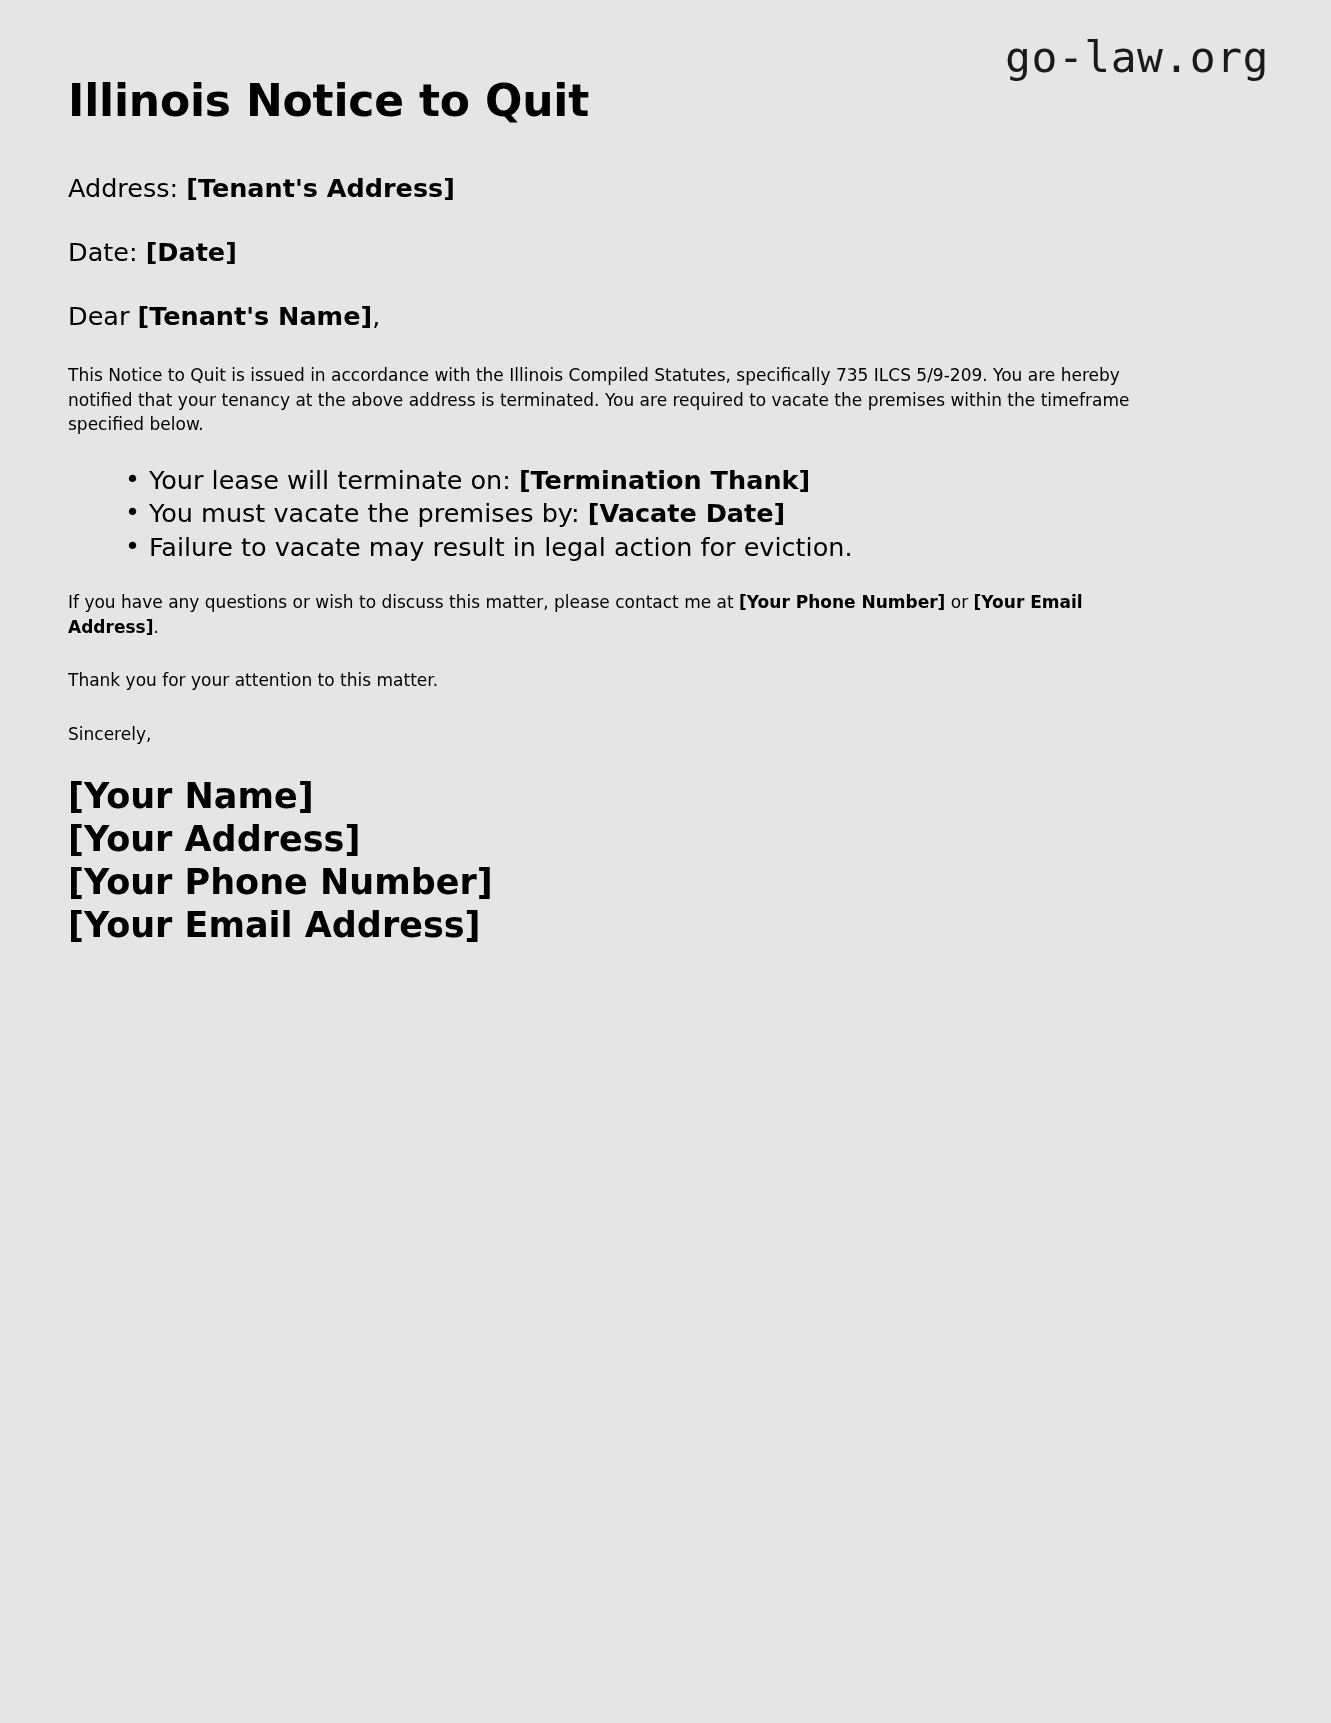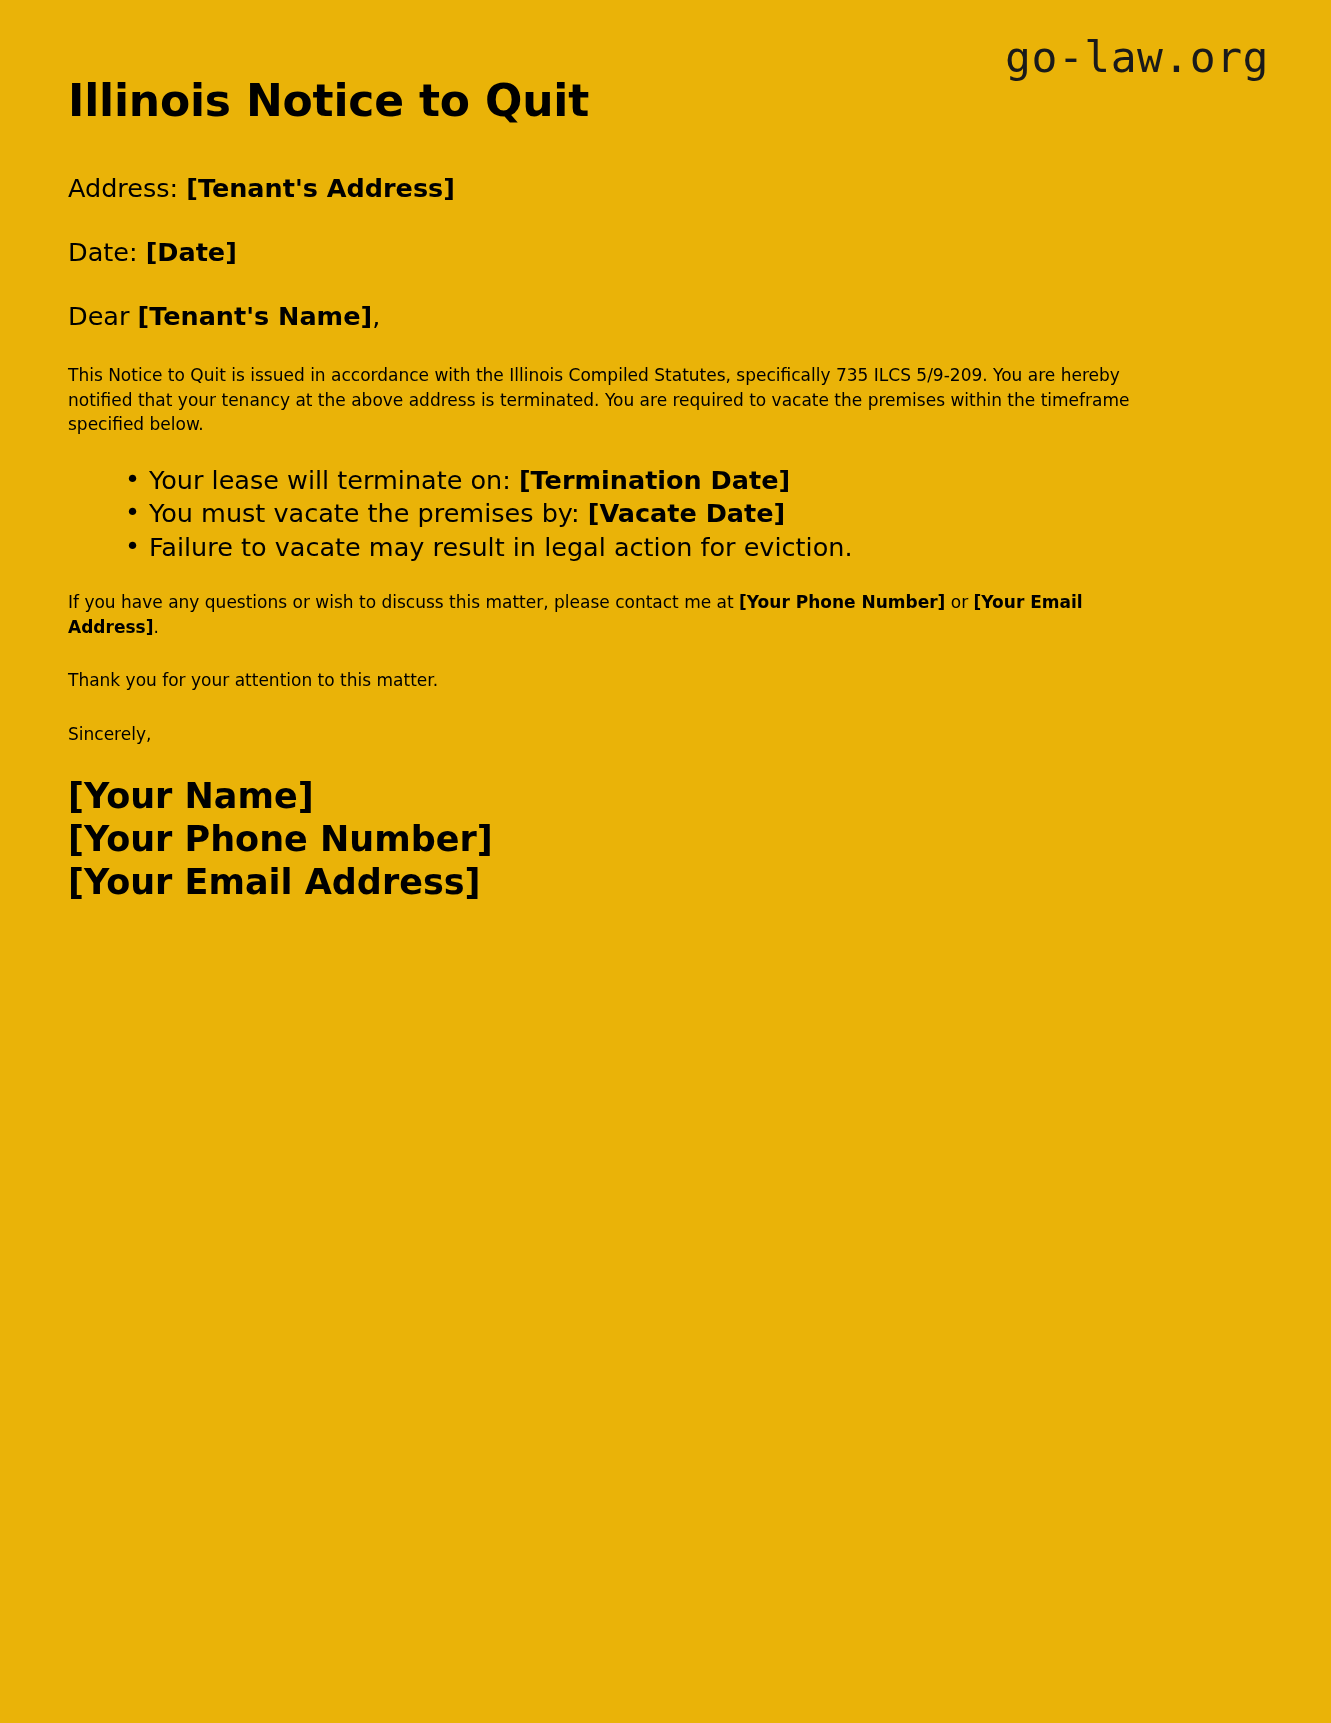--- a/index.html
+++ b/index.html
@@ -14,21 +14,21 @@
     font-family: "DejaVu Sans", "Liberation Sans", sans-serif;
     color: #000000;
     -webkit-font-smoothing: antialiased;
   }
   .page {
     position: relative;
     width: 1331px;
     height: 1723px;
     box-sizing: border-box;
     padding: 0;
-    background: #eab308;
+    background: #e5e5e5;
     overflow: hidden;
   }
   
   .brand {
     position: absolute;
     top: 36px;
     right: 62px;
     font-family: "DejaVu Sans Mono", "Liberation Mono", monospace;
     font-size: 43px;
     font-weight: 400;
@@ -113,31 +113,32 @@
     <p class="line"><span>Address: </span><b>[Tenant's Address]</b></p>
 
     <p class="line"><span>Date: </span><b>[Date]</b></p>
 
     <p class="line"><span>Dear </span><b>[Tenant's Name]</b><span>,</span></p>
 
     <p class="para">This Notice to Quit is issued in accordance with the Illinois Compiled Statutes, specifically 735 ILCS 5/9-209. You are hereby notified that your tenancy at the above address is terminated. You are required to vacate the premises within the timeframe specified below.</p>
 
 
     <ul class="notice-list">
-      <li><span>Your lease will terminate on: </span><b>[Termination Date]</b></li>
+      <li><span>Your lease will terminate on: </span><b>[Termination Thank]</b></li>
       <li><span>You must vacate the premises by: </span><b>[Vacate Date]</b></li>
       <li><span>Failure to vacate may result in legal action for eviction.</span><b></b></li>
     </ul>
 
     <p class="para"><span>If you have any questions or wish to discuss this matter, please contact me at </span><b>[Your Phone Number]</b><span> or </span><b>[Your Email Address]</b><span>.</span></p>
 
     <p class="para">Thank you for your attention to this matter.</p>
 
     <p class="para">Sincerely,</p>
 
     <div class="signature">
       <div>[Your Name]</div>
+      <div>[Your Address]</div>
       <div>[Your Phone Number]</div>
       <div>[Your Email Address]</div>
     </div>
 
   </div>
 </div>
 
 </body></html>

